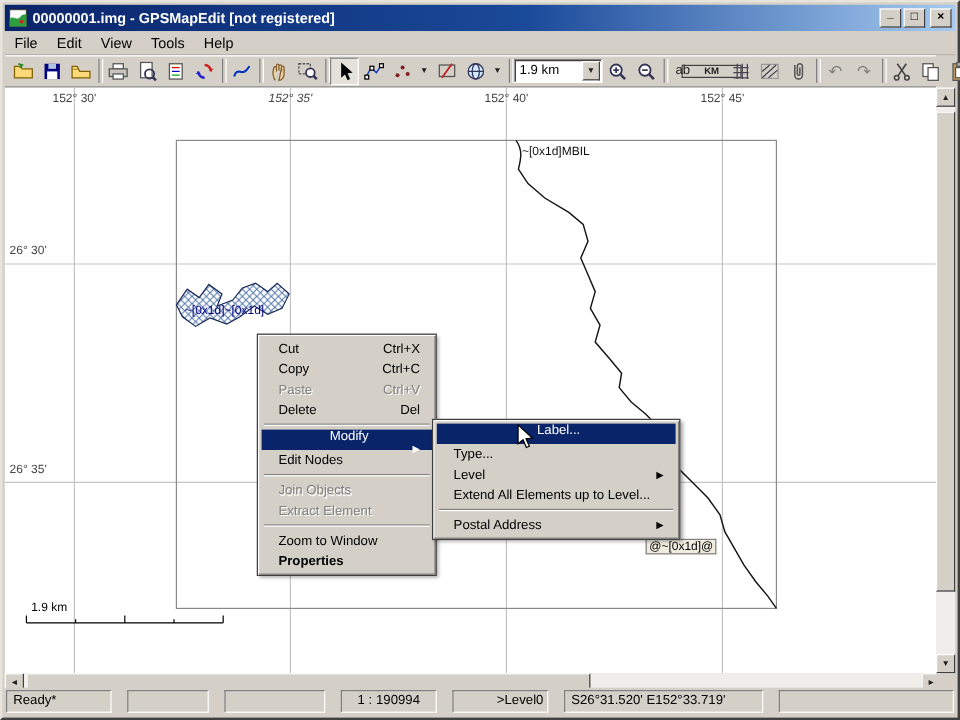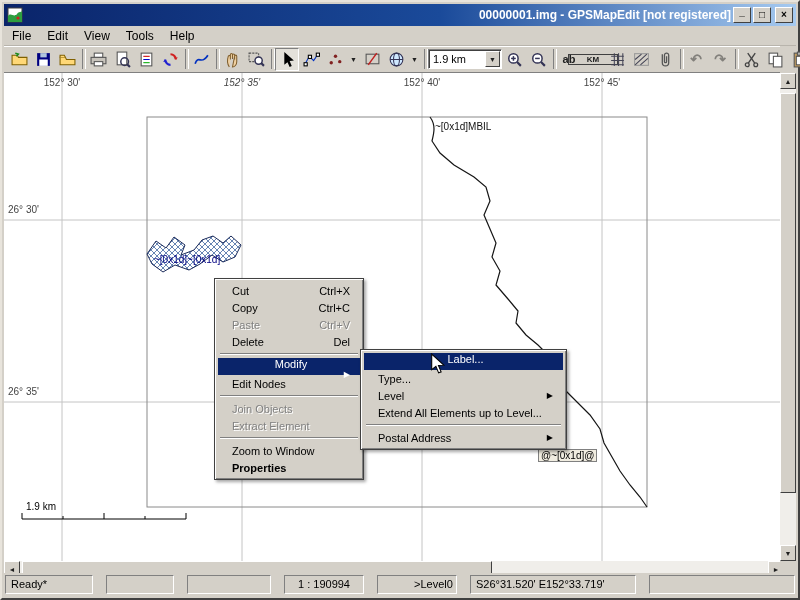--- a/index.html
+++ b/index.html
@@ -7,41 +7,41 @@
   body { font-family:"Liberation Sans", sans-serif; background:#d4d0c8; position:relative; overflow:hidden; }
   .window { position:absolute; inset:0; background:#d4d0c8;
     border:2px solid; border-color:#e8e4dc #404040 #404040 #e8e4dc; }
 
   
   .titlebar { position:absolute; left:2px; top:2px; right:2px; height:22px;
     background:linear-gradient(90deg,#0a246a 0%,#1a4a9a 55%,#a6caf0 100%);
     display:flex; align-items:center; padding:0 3px; color:#fff; }
   .titlebar .ticon { width:16px; height:16px; margin-right:4px; flex:0 0 auto; }
   .titlebar .ttext { font-size:12px; font-weight:bold; white-space:nowrap; flex:1;
-    overflow:hidden; text-overflow:ellipsis;text-align:right; }
+    overflow:hidden; text-overflow:ellipsis; }
   .tbtn { width:18px; height:16px; margin-left:2px; background:#d4d0c8; color:#000;
     border:1px solid; border-color:#fff #404040 #404040 #fff;
     font-size:10px; font-weight:bold; line-height:13px; text-align:center; flex:0 0 auto; }
   .tbtn.min { line-height:8px; }
 
   
   .menubar { position:absolute; left:2px; top:24px; right:2px; height:20px;
     display:flex; align-items:center; font-size:12px; background:#d4d0c8;
     border-bottom:1px solid #b8b4ac; }
   .menubar .m { padding:18px 8px;text-align:center; }
 
   
   .toolbar { position:absolute; left:2px; top:44px; right:18px; height:27px;
     display:flex; align-items:center; padding-left:3px; background:#d4d0c8;
     border-bottom:1px solid #808080; box-shadow:inset 0 1px 0 #fff; }
   .tb { width:24px; height:23px; display:flex; align-items:center; justify-content:center; flex:0 0 auto; }
   .tb.narrow { width:13px; }
   .tb.pressed { border:1px solid; border-color:#808080 #fff #fff #808080; background:#e4e1da; }
   .tb.disabled { opacity:.45; filter:grayscale(1); }
-  .tbtext { font-size:11px; font-weight:bold; color:#202020; }
+  .tbtext { font-size:11px; font-weight:normal; color:#202020; }
   .kmbox { font-size:8px; font-weight:bold; border:1px solid #404040; padding:0 18px; color:#202020; }
   .tsep { width:7px; height:22px; flex:0 0 auto; position:relative; }
   .tsep:before { content:""; position:absolute; left:3px; top:1px; bottom:1px; width:2px;
     border-left:1px solid #808080; border-right:1px solid #fff; }
   .dd { font-size:7px; color:#202020; line-height:1; }
   .combo { width:74px; height:20px; background:#fff; border:1px solid; flex:0 0 auto;
     border-color:#808080 #fff #fff #808080; box-shadow:inset 1px 1px 0 #404040;
     display:flex; align-items:center; }
   .combo-text { flex:1; font-size:11px; padding-left:4px; }
   .combo-btn { width:15px; height:16px; margin-right:1px; background:#d4d0c8;

